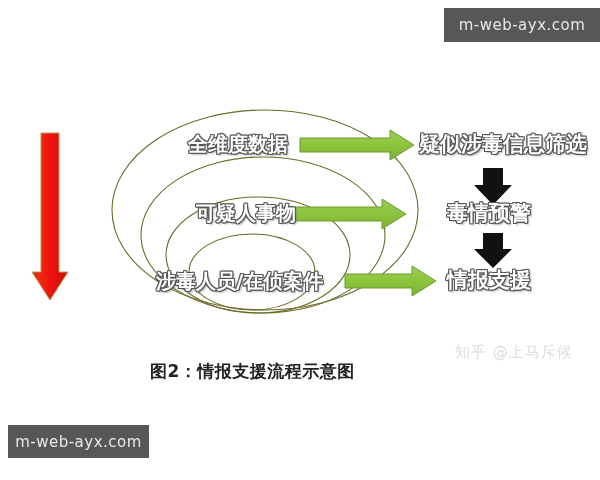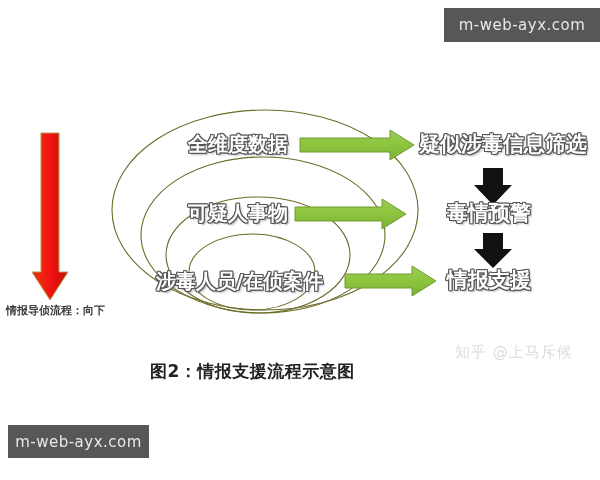--- a/index.html
+++ b/index.html
@@ -77,21 +77,21 @@
       -1px -1px 0 #555, 1px -1px 0 #555,
       -1px  1px 0 #555, 1px  1px 0 #555,
        0px -1px 0 #555, 0px  1px 0 #555,
       -1px  0px 0 #555, 1px  0px 0 #555,
        2px  2px 2px rgba(120,120,120,0.55);
   }
   .lbl-in  { font-size: 20px; }
   .lbl-out { font-size: 21px; }
 
   #lbl-src-1 { left: 188px; top: 131px; text-align: right; }
-  #lbl-src-2 { left: 188px; top: 200px; }
+  #lbl-src-2 { left: 196px; top: 200px; }
   #lbl-src-3 { left: 156px; top: 268px; }
 
   #lbl-dst-1 { left: 419px; top: 130px; }
   #lbl-dst-2 { left: 447px; top: 199px; text-align: center; }
   #lbl-dst-3 { left: 447px; top: 266px; }
 
   
   #flow-note {
     position: absolute;
     left: 6px;
@@ -158,21 +158,20 @@
   </svg>
 
   <div class="lbl lbl-in" id="lbl-src-1">全维度数据</div>
   <div class="lbl lbl-in" id="lbl-src-2">可疑人事物</div>
   <div class="lbl lbl-in" id="lbl-src-3">涉毒人员/在侦案件</div>
 
   <div class="lbl lbl-out" id="lbl-dst-1">疑似涉毒信息筛选</div>
   <div class="lbl lbl-out" id="lbl-dst-2">毒情预警</div>
   <div class="lbl lbl-out" id="lbl-dst-3">情报支援</div>
 
-  <div id="flow-note">情报导侦流程：向下</div>
 
   <div id="caption">图2：情报支援流程示意图</div>
 
   <div class="wm-box" id="wm-top">m-web-ayx.com</div>
   <div class="wm-box" id="wm-bottom">m-web-ayx.com</div>
   <div id="wm-zhihu">知乎 @上马斥候</div>
 
 </div>
 
 </body></html>

